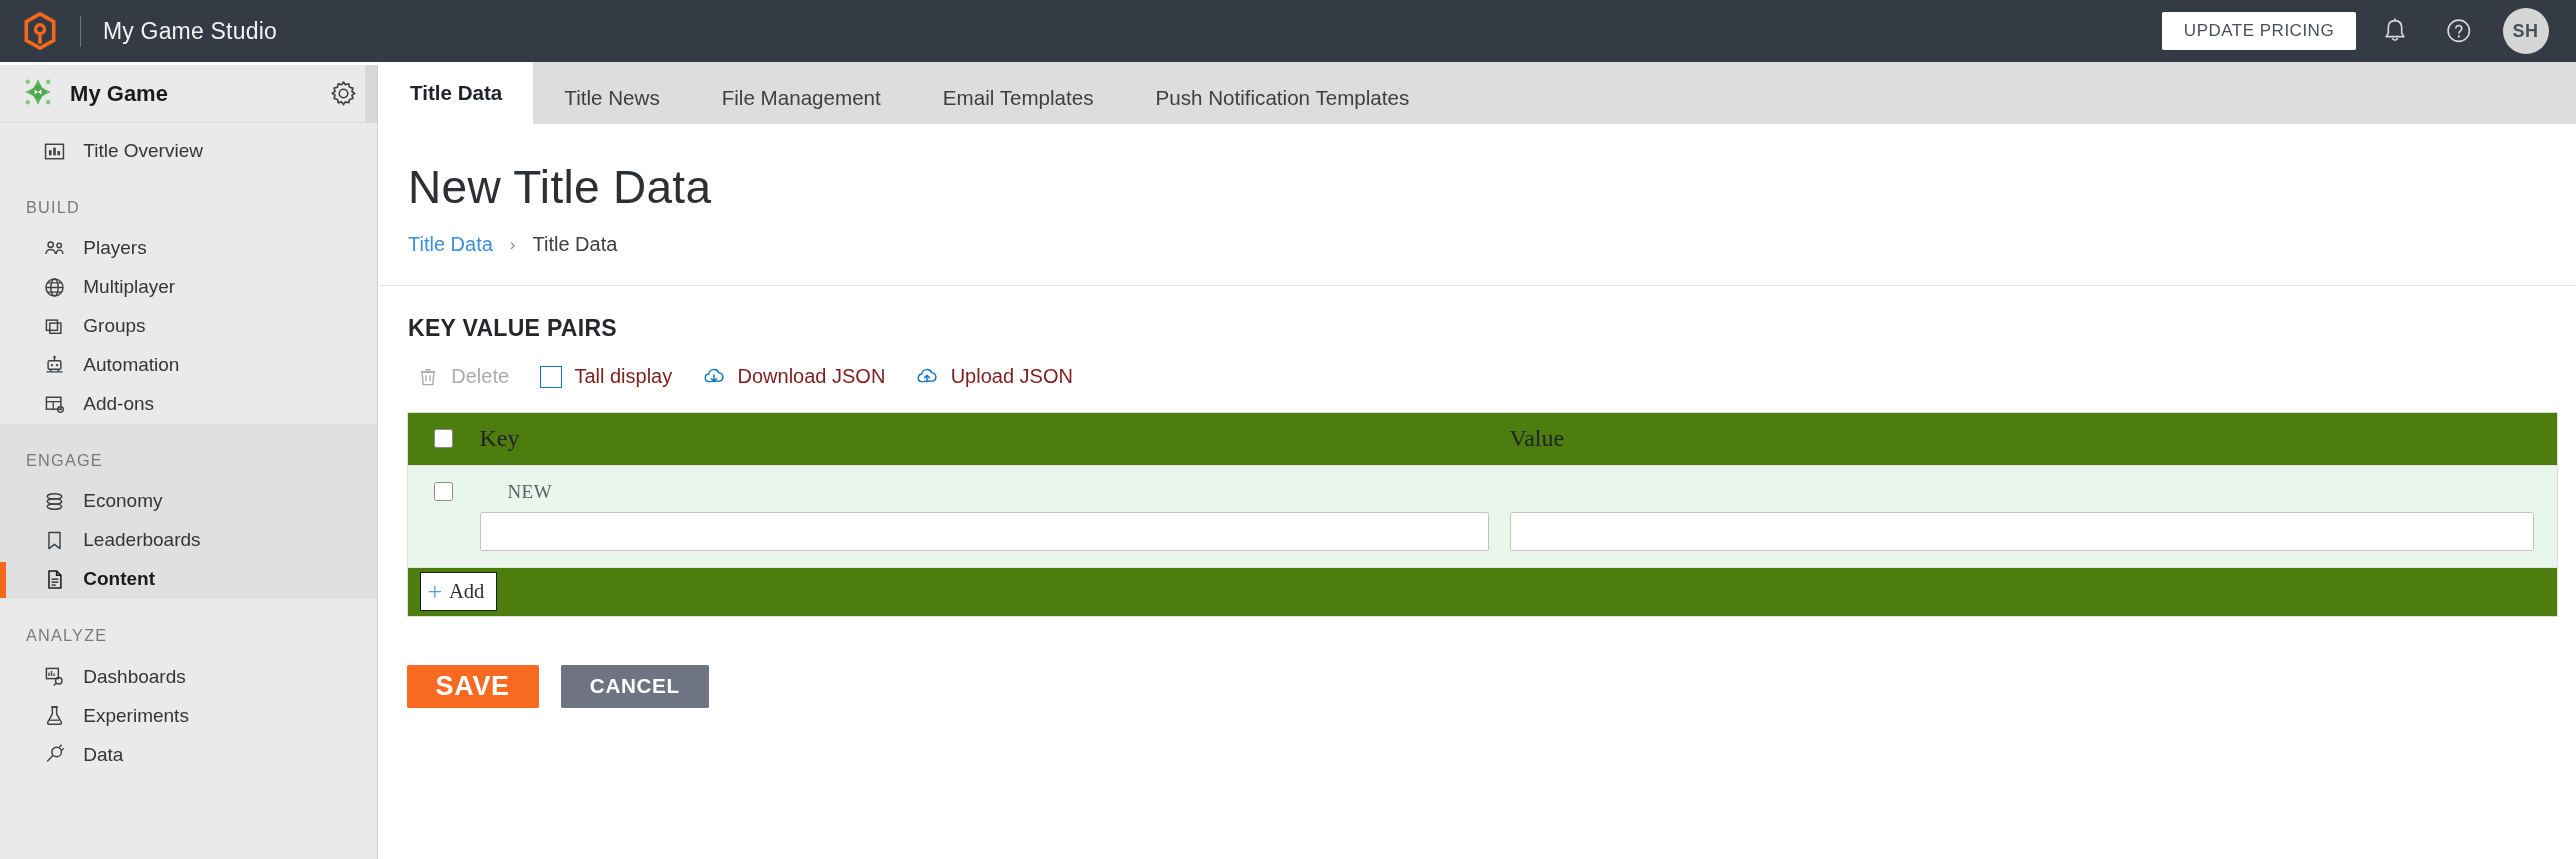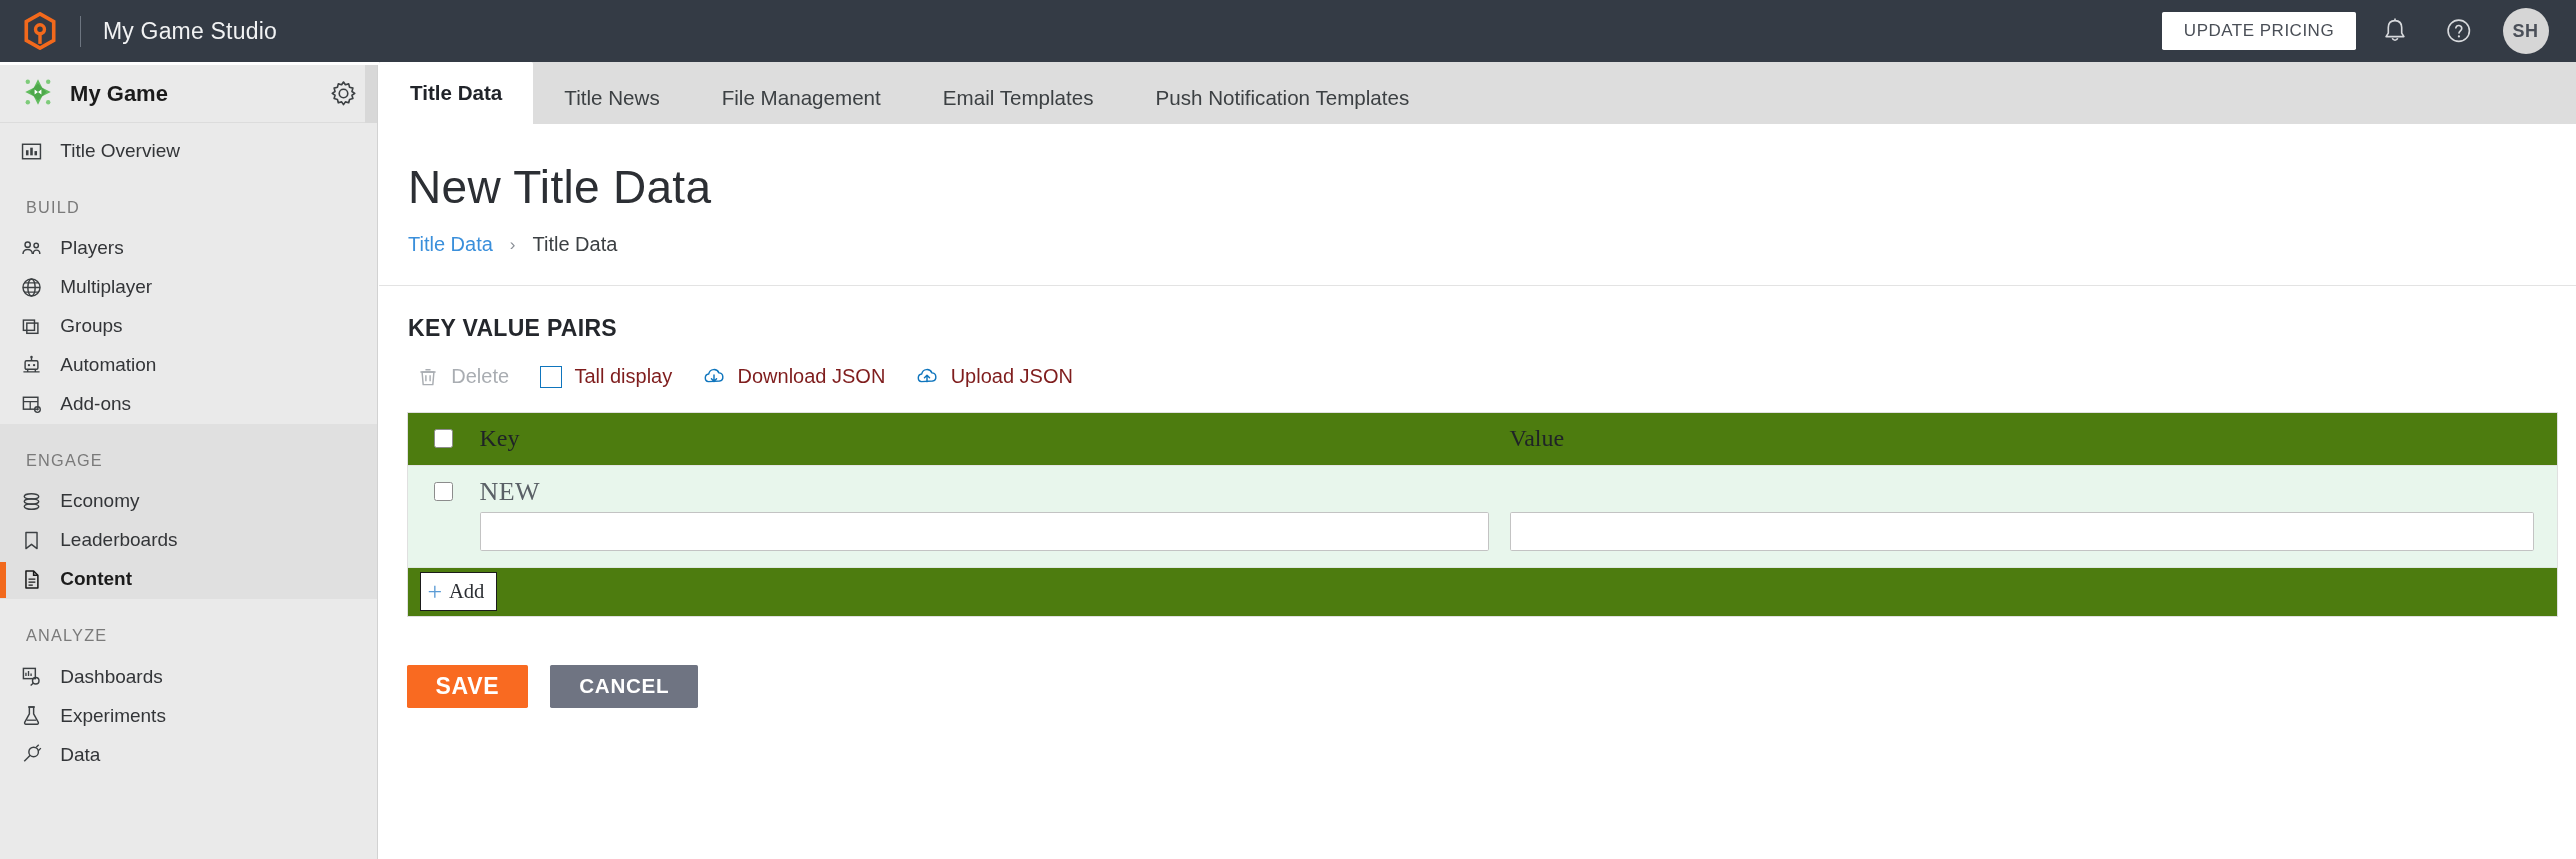--- a/index.html
+++ b/index.html
@@ -83,21 +83,21 @@
 
   .nav-scroll { height: 738px; overflow: hidden; position: relative; }
   .nav-group { padding-top: 5.2px; }
   .nav-group.engage { background: #e0e0e0; }
   .section-label {
     font-size: 16.3px; color: #7a7a7a; letter-spacing: 1.2px;
     padding: 22px 0 12px 26px; text-transform: uppercase;
   }
   .nav-item {
     display: flex; align-items: center;
-    height: 39px; padding-left: 18px;
+    height: 39px; padding-left: 41px;
     cursor: pointer; position: relative;
     color: #333538;
   }
   .nav-item .nav-icon {
     width: 26px; height: 26px; flex: none;
     display: flex; align-items: center; justify-content: center;
   }
   .nav-item .nav-label {
     font-size: 19px; margin-left: 16.3px; white-space: nowrap;
   }
@@ -190,21 +190,21 @@
   .th {
     font-size: 24px; color: #1f2327; font-weight: 400;
   }
   .tbl-row {
     background: #e8f6ec;
     border-bottom: 0.9px solid #dfe8e1;
     padding-bottom: 15.5px;
   }
   .row-top { display: flex; align-items: center; height: 41px; padding-top: 10.3px; }
   .row-new-label {
-    font-size: 26px; color: #5a6066; letter-spacing: 0.4px;
+    font-size: 19px; color: #5a6066; letter-spacing: 0.4px; margin-left: 28px;
   }
   .row-inputs { display: flex; align-items: center; padding: 5.2px 0 0 0; }
   .inp {
     height: 39px; border: 0.9px solid #c3c3c3; border-radius: 1.7px;
     background: #ffffff; font-family: inherit; font-size: 18px;
     color: #24272c; padding: 0 10.3px; outline: none;
   }
   .inp-key { width: 1009px; margin-left: 72px; }
   .inp-val { width: 1024px; margin-left: 21.5px; }
 
@@ -219,21 +219,21 @@
     font-family: inherit; font-size: 20.6px; color: #2c2f34;
     cursor: pointer; margin-left: 12px;
   }
   .plus-ico { color: #5b9bd5; font-size: 26px; line-height: 1; font-weight: 300; }
 
   .action-row { display: flex; align-items: center; gap: 22px; padding: 48px 0 0 27.5px; }
   .btn-save {
     background: #f96a21; color: #ffffff;
     border: none; border-radius: 1.7px;
     height: 43px; padding: 0 29px;
-    font-family: inherit; font-size: 23px; font-weight: 700;
+    font-family: inherit; font-size: 27px; font-weight: 700;
     letter-spacing: 0.7px; cursor: pointer;
   }
   .btn-cancel {
     background: #6f7482; color: #ffffff;
     border: none; border-radius: 1.7px;
     height: 43px; padding: 0 29px;
     font-family: inherit; font-size: 20.6px; font-weight: 700;
     letter-spacing: 0.7px; cursor: pointer;
   }
 

